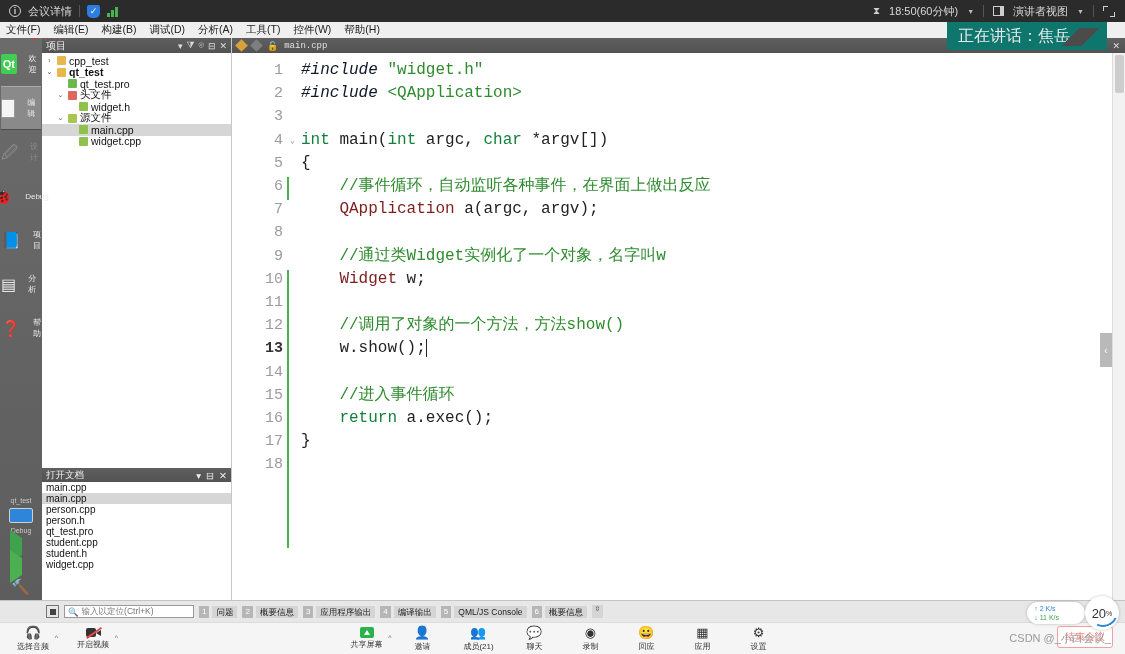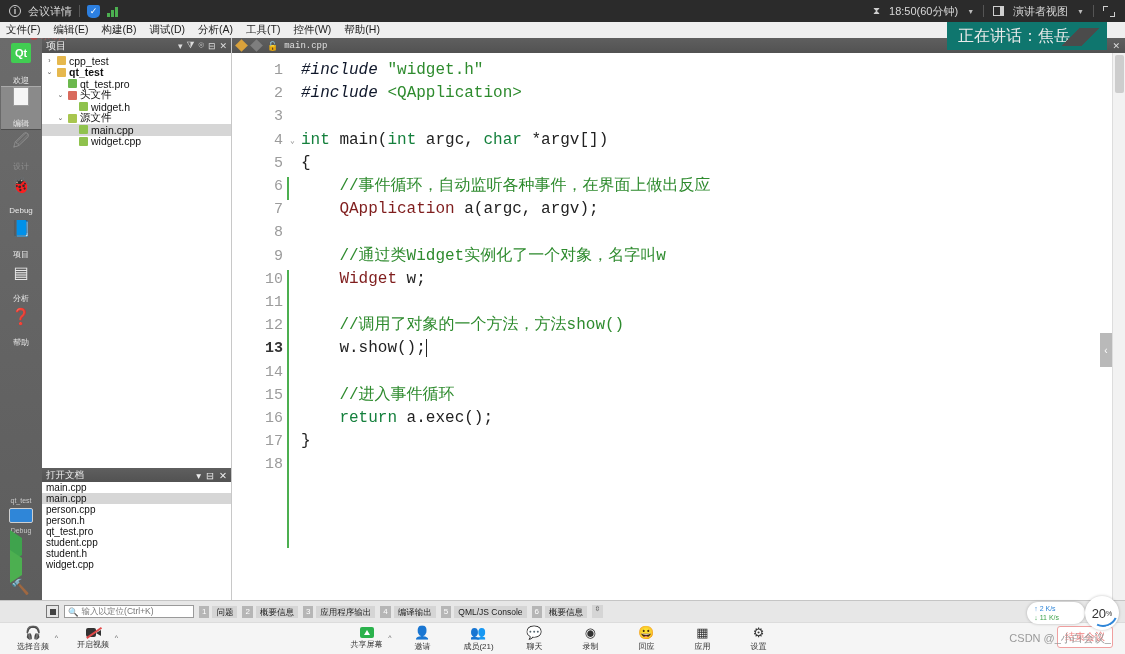--- a/index.html
+++ b/index.html
@@ -45,21 +45,21 @@
   .qt { position:absolute; left:0; top:22px; width:1125px; height:600px; background:#efefef; }
   .menubar { height:16px; background:#efefef; display:flex; align-items:center;
              font-size:10.5px; color:#222; padding-left:6px; gap:13px; position:relative; z-index:3;}
   .menubar span { cursor:default; }
 
   .qt-body { position:absolute; left:0; top:16px; width:1125px; height:562px; display:flex; }
 
   
   .modebar { width:42px; background:linear-gradient(#6b6b6b,#5d5d5d); position:relative;
              display:flex; flex-direction:column; align-items:center; padding-top:4px; }
-  .mode { width:40px; height:44px; display:flex; flex-direction:column; align-items:center;
+  .mode { width:40px; height:44px; display:flex; flex-direction:row; align-items:center;
           justify-content:center; gap:12px; color:#e8e8e8; font-size:8px; }
   .mode.sel { background:#8a8a8a; border-top:1px solid #aaa; border-bottom:1px solid #4d4d4d; }
   .mode.dim { color:#8d8d8d; }
   .mode .glyph { font-size:16px; line-height:17px; }
   .qt-logo { width:20px; height:20px; background:#41cd52; border-radius:2px; color:#fff;
              font-size:11px; font-weight:bold; line-height:20px; text-align:center; }
   .doc-ic { width:16px; height:19px; background:#f5f5f5; border:1px solid #999; }
   .kit-box { margin-top:auto; width:42px; display:flex; flex-direction:column;
              align-items:center; padding-bottom:4px; gap:4px; }
   .kit-label { font-size:7px; color:#c8c8c8; }

